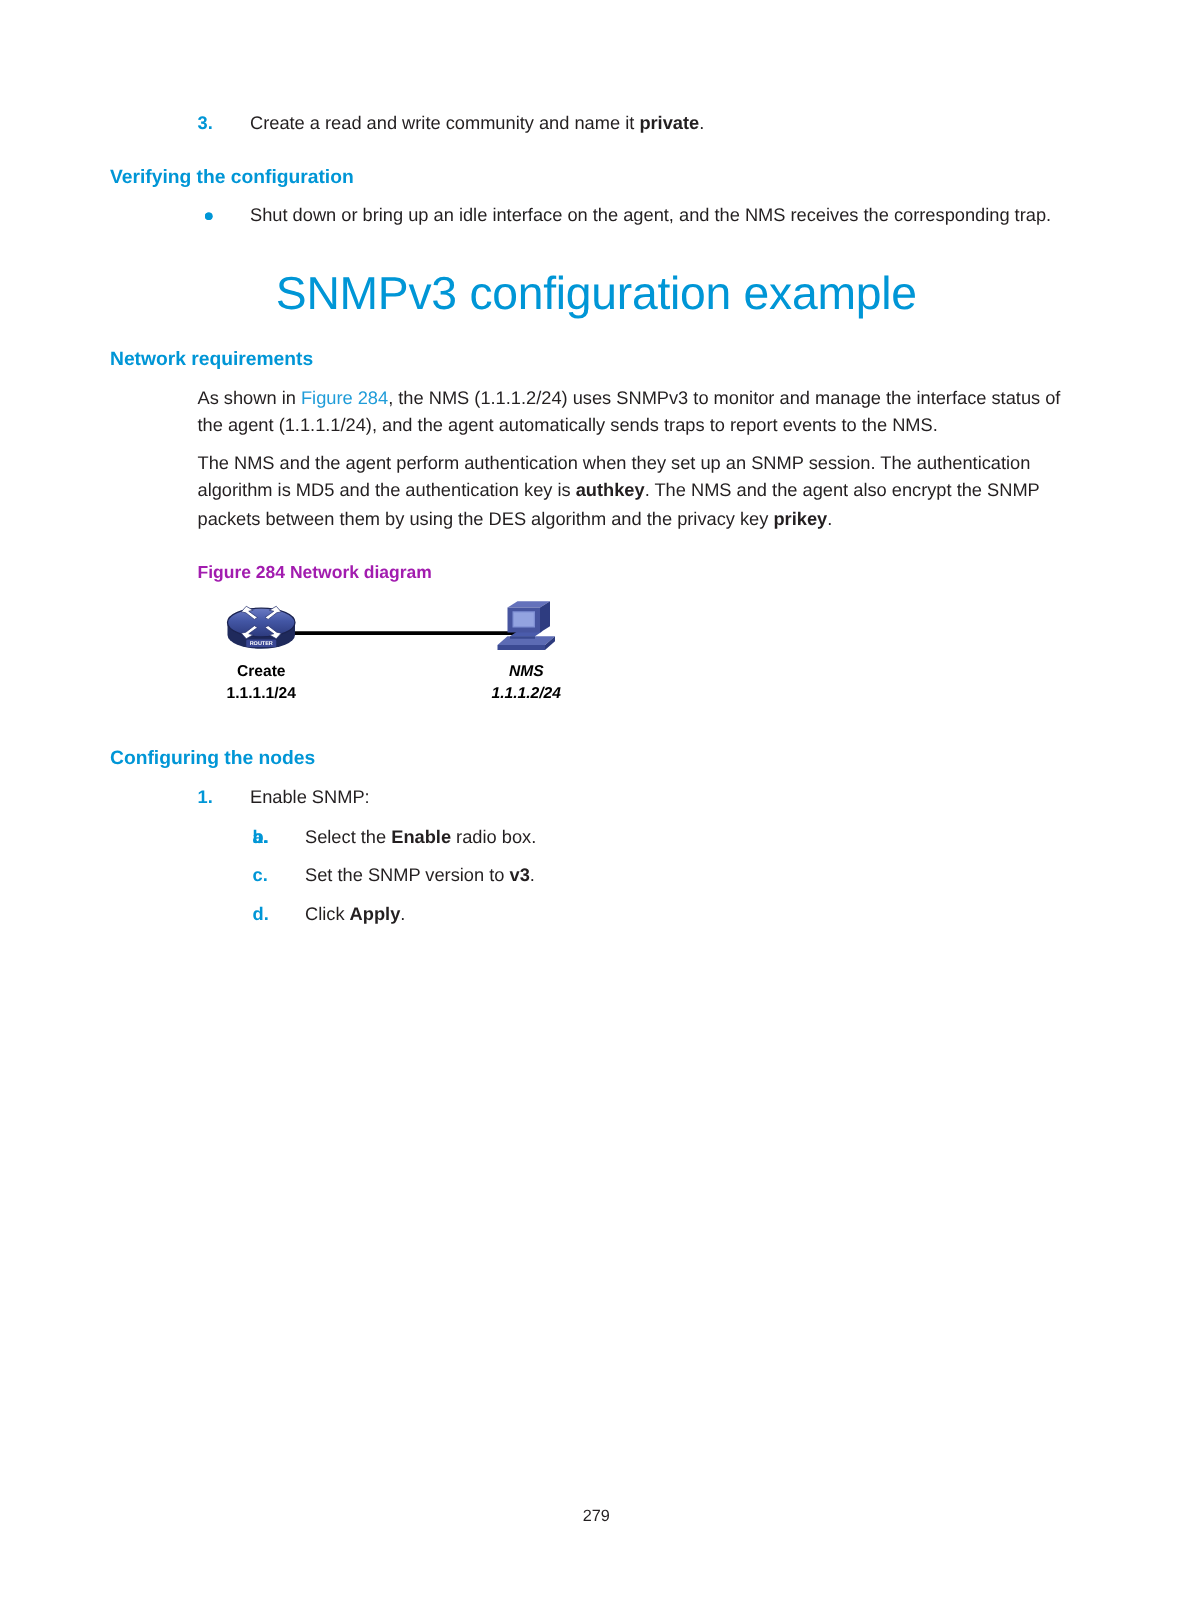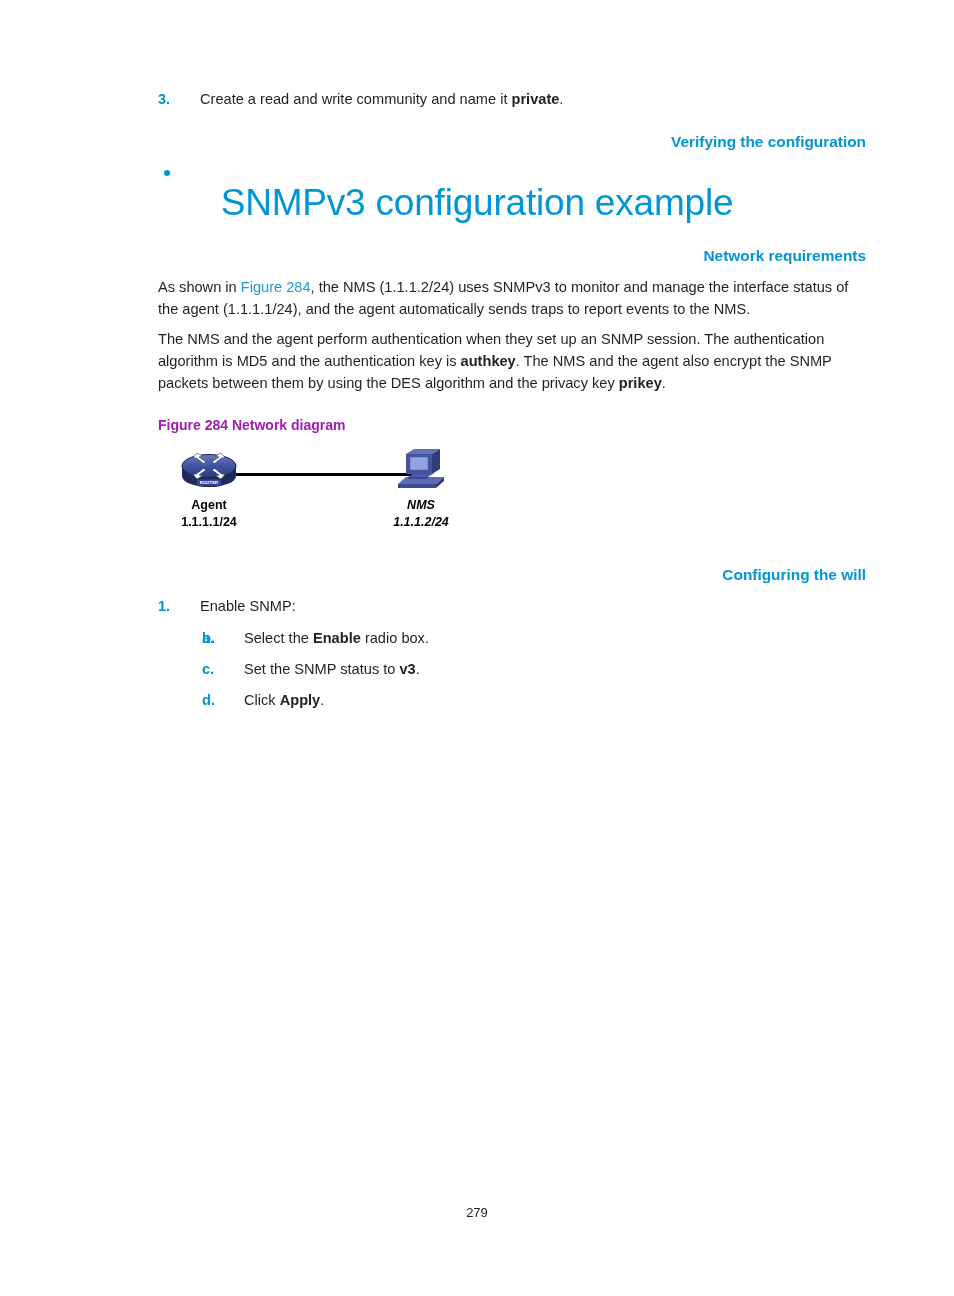--- a/index.html
+++ b/index.html
@@ -44,21 +44,20 @@
     margin: 30px 0 22px 0;
     line-height: 1.12;
     text-align: center;
   }
   .h2 {
     font-size: 15.4px;
     font-weight: 700;
     color: #0096d6;
     margin: 22px 0 10px 0;
     line-height: 1.3;
-    text-align: right;
   }
 
   
   .olist {
     margin: 0;
     padding: 0;
     list-style: none;
   }
   .olist > li {
     position: relative;
@@ -204,20 +203,24 @@
         <span><span>Create a read and write community and name it </span><b>private</b><span>.</span></span>
       </li>
     </ol>
 
 
     <h2 class="h2">Verifying the configuration</h2>
 
     <ul class="blist">
       <li>
         <span class="bullet"></span>
+      </li>
+      <li>
+        <span class="bullet"></span>
+        <span>Shut down or bring up an idle interface on the agent, and the NMS receives the corresponding trap.</span>
       </li>
     </ul>
 
     <h1 class="h1">SNMPv3 configuration example</h1>
 
     <h2 class="h2">Network requirements</h2>
 
     <p class="para indent1"><span>As shown in </span><span class="xref">Figure 284</span><span>, the NMS (1.1.1.2/24) uses SNMPv3 to monitor and manage the interface status of the agent (1.1.1.1/24), and the agent automatically sends traps to report events to the NMS.</span></p>
 
     <p class="para indent1"><span>The NMS and the agent perform authentication when they set up an SNMP session. The authentication algorithm is MD5 and the authentication key is </span><b>authkey</b><span>. The NMS and the agent also encrypt the SNMP packets between them by using the DES algorithm and the privacy key </span><b>prikey</b><span>.</span></p>
@@ -247,21 +250,21 @@
               <polygon points="27,16 20,11 23.5,10.2 18,7 14,11.5 17.6,12.2 24.5,17.5"></polygon>
               <polygon points="33,16 40,11 36.5,10.2 42,7 46,11.5 42.4,12.2 35.5,17.5"></polygon>
               <polygon points="27,24 20,29 23.5,29.8 18,33 14,28.5 17.6,27.8 24.5,22.5"></polygon>
               <polygon points="33,24 40,29 36.5,29.8 42,33 46,28.5 42.4,27.8 35.5,22.5"></polygon>
             </g>
 
             <rect x="18" y="33.5" width="24" height="6" rx="1" fill="#3a4794"></rect>
             <text x="30" y="38.4" font-family="Liberation Sans, sans-serif" font-size="4.4" font-weight="700" fill="#ffffff" text-anchor="middle">ROUTER</text>
           </svg>
         </div>
-        <div class="nlabel">Agent</div>
+        <div class="nlabel">Create</div>
         <div class="naddr">1.1.1.1/24</div>
       </div>
 
       <div class="node nms">
         <div class="icon-wrap">
           <svg width="54" height="48" viewBox="0 0 54 48">
 
             <polygon points="4,40 12,33 50,33 42,40" fill="#5c6bb4"></polygon>
             <polygon points="4,40 4,44 42,44 42,40" fill="#3b4a93"></polygon>
             <polygon points="42,40 50,33 50,37 42,44" fill="#2c3a7d"></polygon>
@@ -275,40 +278,40 @@
 
             <polygon points="16,13 34,13 34,26 16,26" fill="#7f8fd4"></polygon>
             <polygon points="17,14 33,14 33,25 17,25" fill="#93a3e0"></polygon>
           </svg>
         </div>
         <div class="nlabel">NMS</div>
         <div class="naddr">1.1.1.2/24</div>
       </div>
     </div>
 
-    <h2 class="h2">Configuring the will</h2>
+    <h2 class="h2">Configuring the nodes</h2>
 
     <ol class="olist">
       <li>
         <span class="marker">1.</span>
         <span>Enable SNMP:</span>
       </li>
     </ol>
 
     <ol class="alist">
       <li>
         <span class="marker">a.</span>
       </li>
       <li>
         <span class="marker">b.</span>
         <span><span>Select the </span><b>Enable</b><span> radio box.</span></span>
       </li>
       <li>
         <span class="marker">c.</span>
-        <span><span>Set the SNMP status to </span><b>v3</b><span>.</span></span>
+        <span><span>Set the SNMP version to </span><b>v3</b><span>.</span></span>
       </li>
       <li>
         <span class="marker">d.</span>
         <span><span>Click </span><b>Apply</b><span>.</span></span>
       </li>
     </ol>
 
   </div>
 
   <div class="footer">

